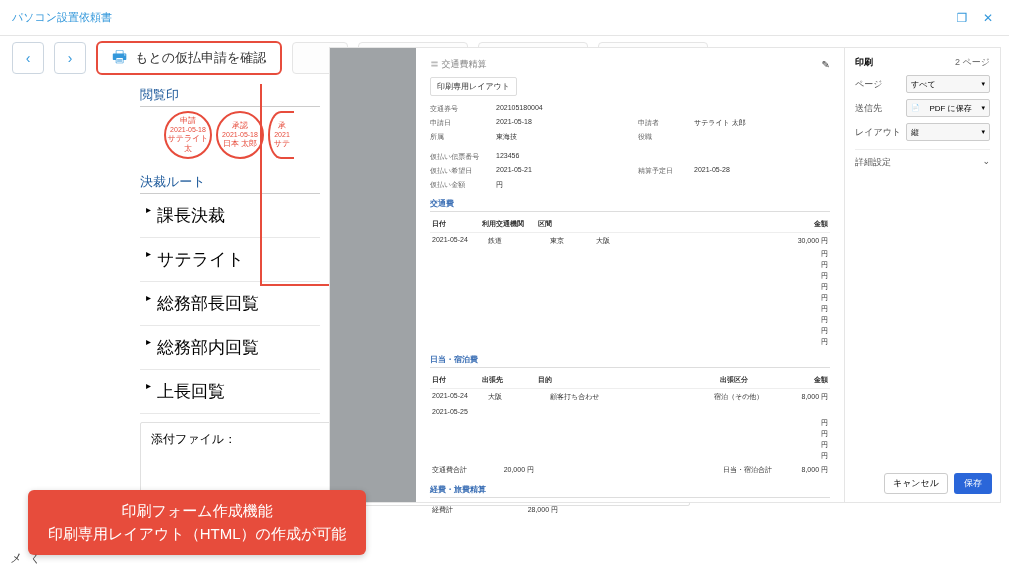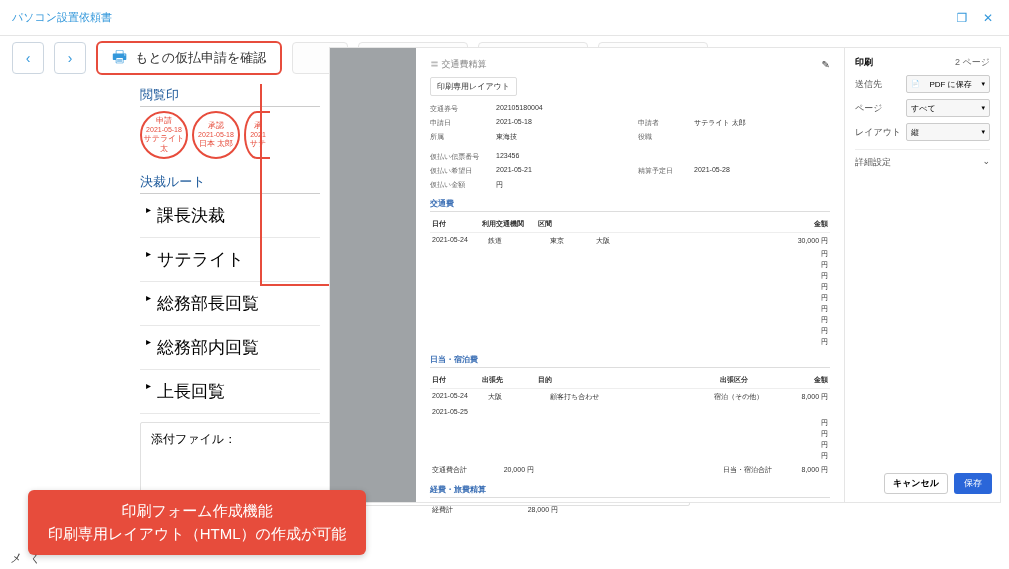--- a/index.html
+++ b/index.html
@@ -15,21 +15,21 @@
 .print-btn { height: 34px; padding: 0 14px; border: 2px solid #e74c3c; border-radius: 6px; background: #fff; display: flex; align-items: center; gap: 8px; color: #333; cursor: pointer; font-size: 13px; position: relative; }
 .print-btn .picn { color: #3498db; font-size: 16px; }
 .tb-ghost { width: 56px; height: 32px; border: 1px solid #e5e5e5; border-radius: 4px; background: #fdfdfd; }
 .tb-dots { width: 18px; height: 32px; display: flex; align-items: center; justify-content: center; font-size: 18px; cursor: pointer; margin-left: auto; }
 .tb-dots .d { width: 4px; height: 4px; border-radius: 50%; background: #555; display: block; margin: 2px 0; }
 
 .mainarea { padding: 4px 12px 8px 140px; position: relative; }
 .section { margin-bottom: 8px; }
 .sec-h { color: #1e5a9b; font-weight: normal; border-bottom: 1px solid #ccc; padding: 2px 0; font-size: 13px; }
 
-.stamps { display: flex; gap: 4px; padding: 4px 0; }
+.stamps { display: flex; gap: 4px; padding: 4px 0; margin-left: 24px; }
 .stamp { width: 48px; height: 48px; border: 2px solid #e74c3c; border-radius: 50%; display: flex; flex-direction: column; align-items: center; justify-content: center; color: #e74c3c; font-size: 8px; line-height: 1.2; text-align: center; }
 .stamp .mid { font-size: 7px; }
 
 .route-item { border-bottom: 1px solid #e8e8e8; padding: 10px 6px; cursor: pointer; display: flex; gap: 6px; font-size: 17px; }
 .route-item::before { content: "▸"; font-size: 10px; }
 
 .attach { border: 1px solid #e0e0e0; border-radius: 2px; padding: 8px 10px; height: 84px; }
 
 .marker-line { position: absolute; border-left: 2px solid #e74c3c; height: 200px; left: 260px; top: 84px; }
 .marker-arrow { position: absolute; border-top: 2px solid #e74c3c; width: 148px; left: 260px; top: 284px; }
@@ -56,21 +56,21 @@
 .yen-list div { height: 11px; }
 .pv-total { display: flex; font-size: 7px; padding: 2px 0; }
 
 .side-h { display: flex; justify-content: space-between; }
 .side-row { display: flex; align-items: center; justify-content: space-between; margin: 6px 0; }
 .side-row .lbl { color: #555; }
 .side-sel { border: 1px solid #ccc; background: #f7f7f7; border-radius: 2px; padding: 2px 4px; font-size: 8px; width: 84px; height: 18px; display: flex; align-items: center; justify-content: space-between; cursor: pointer; }
 .side-sel .ar { font-size: 7px; }
 .side-sec { border-top: 1px solid #eee; margin-top: 8px; padding-top: 6px; color: #555; display: flex; justify-content: space-between; cursor: pointer; }
 .preview-side .btns { position: absolute; bottom: 8px; right: 8px; display: flex; gap: 6px; }
-.btn-ghost { border: 1px solid #ccc; background: #fff; border-radius: 3px; padding: 3px 8px; font-size: 9px; cursor: pointer; font-weight: bold; }
+.btn-ghost { border: 1px solid #ccc; background: #fff; border-radius: 3px; padding: 3px 8px; font-size: 9px; cursor: pointer; }
 .btn-pri { border: none; background: #2a66d9; color: #fff; border-radius: 3px; padding: 3px 10px; font-size: 9px; cursor: pointer; }
 
 .callout { position: absolute; left: 28px; top: 490px; background: #e74c3c; color: #fff; border-radius: 6px; padding: 10px 20px; text-align: center; font-size: 15px; line-height: 1.5; box-shadow: 0 2px 6px rgba(0,0,0,.2); }
 
 .footer { position: absolute; left: 10px; bottom: 2px; font-size: 12px; color: #444; display: flex; align-items: center; gap: 4px; }
 .footer .x { font-size: 10px; }
 </style>
 </head>
 <body>
 
@@ -256,35 +256,35 @@
         <span class="pv-c" style="width:80px;text-align:right">28,000  円</span>
       </div>
   </div>
 
   <div class="preview-side" style="position:relative">
     <div class="side-h">
       <span style="font-weight:bold">印刷</span>
       <span style="color:#666">2 ページ</span>
     </div>
     <div class="side-row">
+      <span class="lbl">ページ</span>
+      <div class="side-sel">
+          <span>すべて</span>
+          <span class="ar">▾</span>
+        </div>
+    </div>
+    <div class="side-row">
       <span class="lbl">送信先</span>
       <div class="side-sel">
           <span style="font-size:7px">📄 </span>
           <span>PDF に保存</span>
           <span class="ar">▾</span>
         </div>
     </div>
     <div class="side-row">
-      <span class="lbl">ページ</span>
-      <div class="side-sel">
-          <span>すべて</span>
-          <span class="ar">▾</span>
-        </div>
-    </div>
-    <div class="side-row">
       <span class="lbl">レイアウト</span>
       <div class="side-sel">
           <span>縦</span>
           <span class="ar">▾</span>
         </div>
     </div>
     <div class="side-sec">
       <span>詳細設定</span>
         <span>⌄</span>
     </div>

